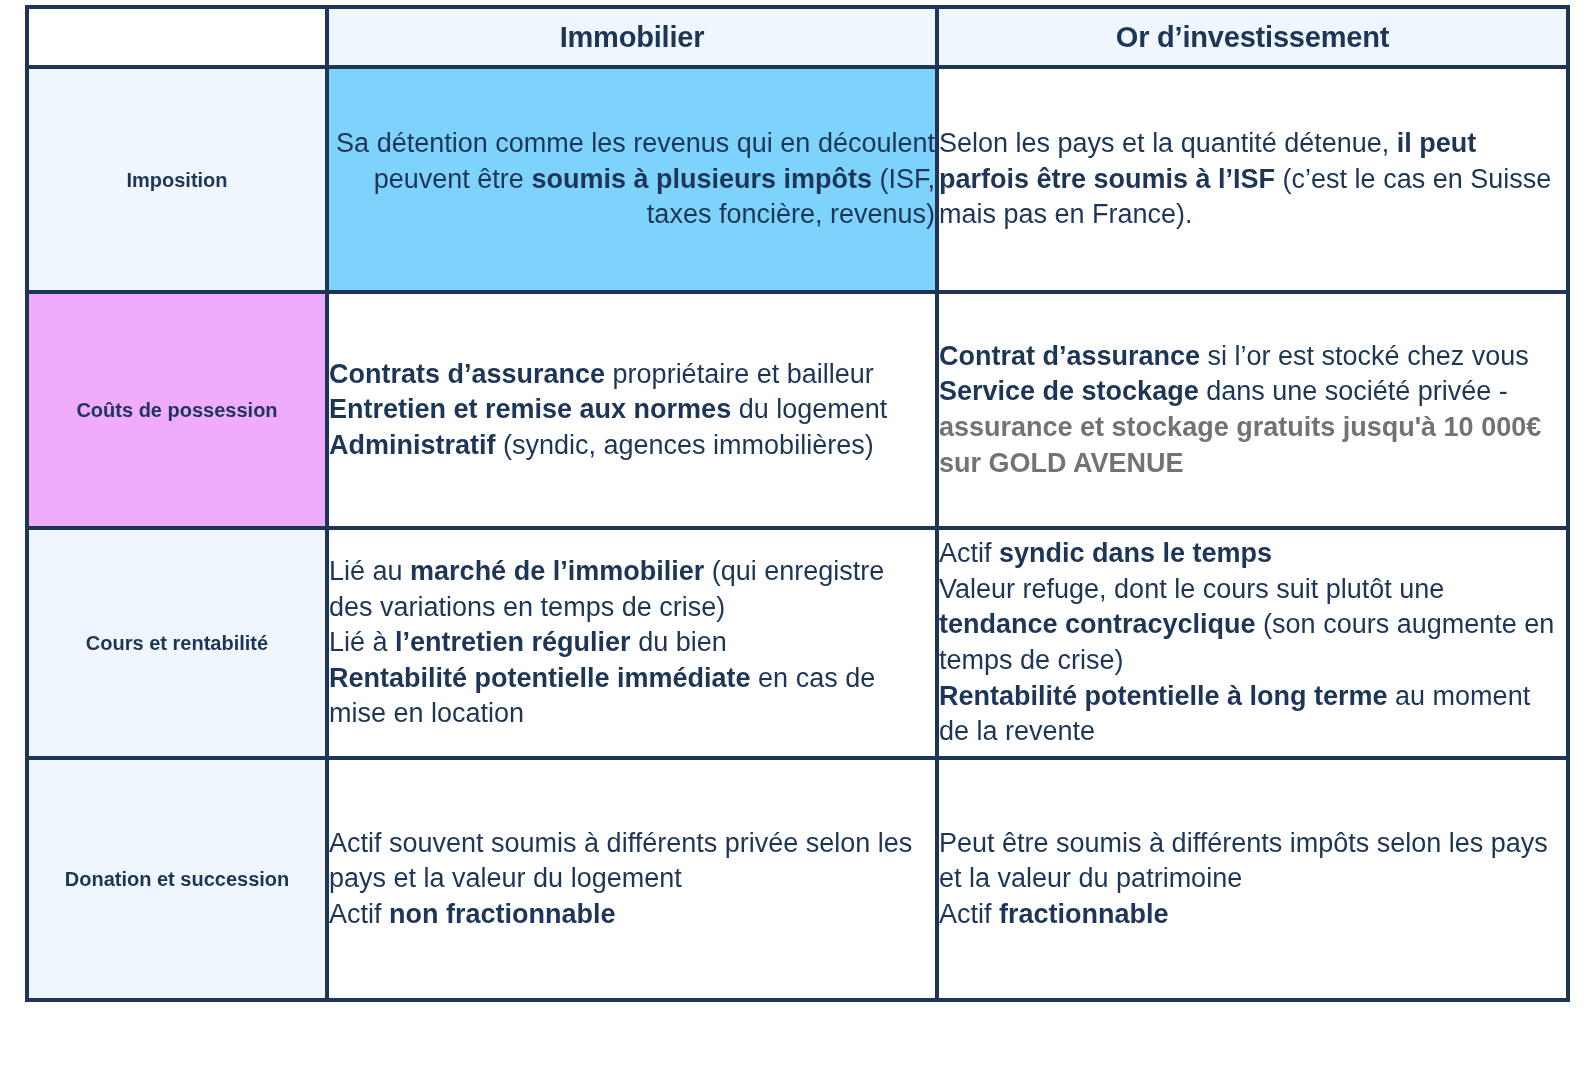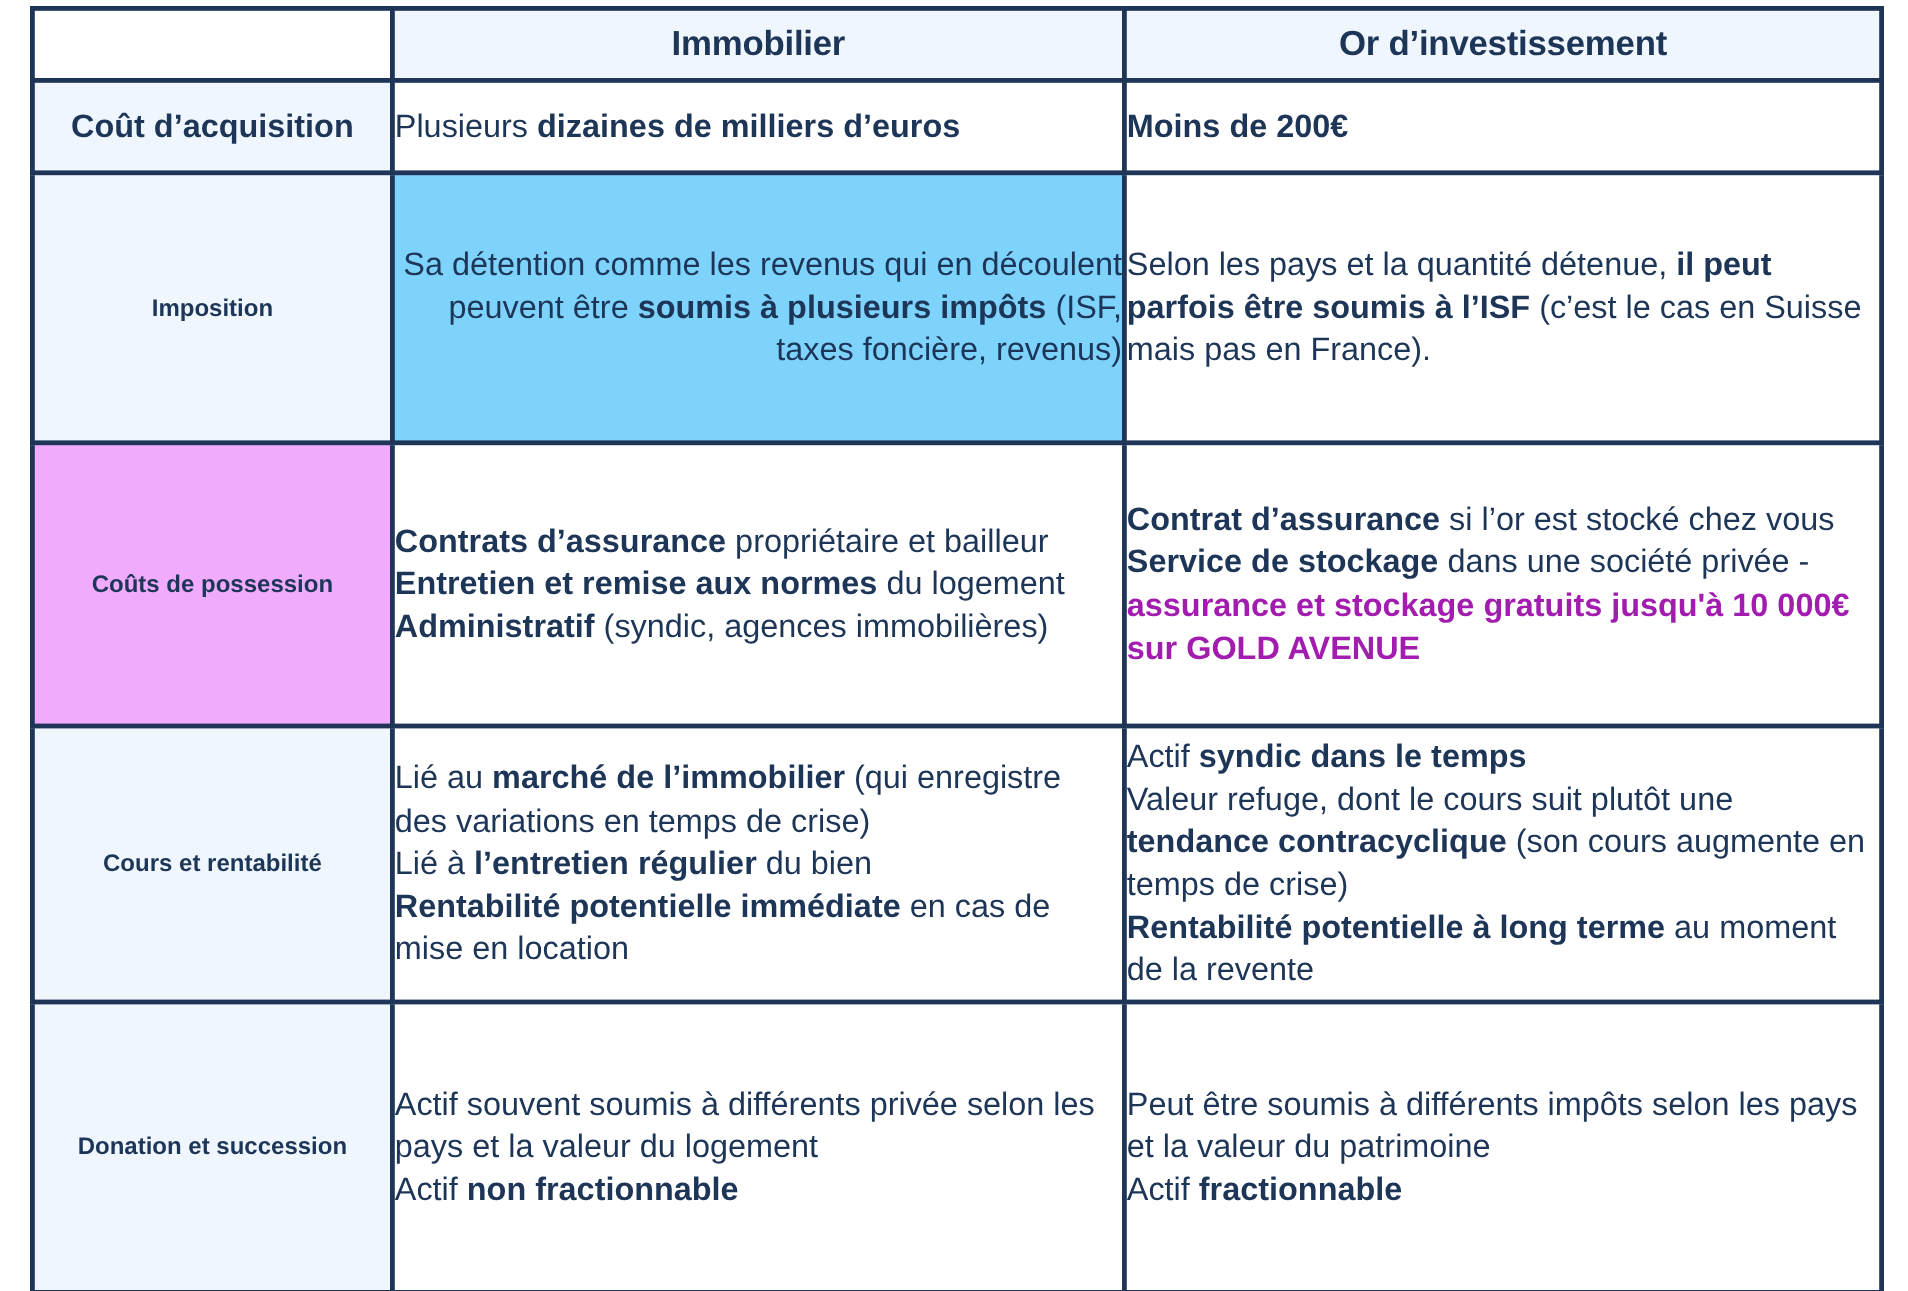--- a/index.html
+++ b/index.html
@@ -118,50 +118,41 @@
 
     <thead>
       <tr>
         <td class="corner-empty"></td>
         <th class="col-head" style="border-color: rgb(30, 53, 87); background: rgb(239, 246, 253);">Immobilier</th>
         <th class="col-head" style="border-color: rgb(30, 53, 87); background: rgb(239, 246, 253);">Or d’investissement</th>
       </tr>
     </thead>
 
     <tbody>
-      <tr class="r-cout">
-        <td class="row-label tight" style="border-color: rgb(30, 53, 87); background: rgb(239, 246, 253);">Coût d’acquisition</td>
-        <td class="cell single-line" style="border-color: rgb(30, 53, 87); background: rgb(255, 255, 255);">
-            <p><span>Plusieurs </span><span class="b">dizaines de milliers d’euros</span></p>
-          </td>
-        <td class="cell single-line" style="border-color: rgb(30, 53, 87); background: rgb(255, 255, 255);">
-            <p><span class="b">Moins de 200€</span></p>
-          </td>
-      </tr>
 
       <tr class="r-imposition">
         <td class="row-label" style="border-color: rgb(30, 53, 87); background: rgb(239, 246, 253);">Imposition</td>
         <td class="cell" style="border-color: rgb(30, 53, 87); background: #7dd3fc; text-align: right;">
             <p><span>Sa détention comme les revenus qui en découlent peuvent être </span><span class="b">soumis à plusieurs impôts</span><span> (ISF, taxes foncière, revenus)</span></p>
           </td>
         <td class="cell" style="border-color: rgb(30, 53, 87); background: rgb(255, 255, 255);">
             <p><span>Selon les pays et la quantité détenue, </span><span class="b">il peut parfois être soumis à l’ISF</span><span> (c’est le cas en Suisse mais pas en France).</span></p>
           </td>
       </tr>
 
       <tr class="r-couts">
         <td class="row-label" style="border-color: rgb(30, 53, 87); background: #f0abfc;">Coûts de possession</td>
         <td class="cell" style="border-color: rgb(30, 53, 87); background: rgb(255, 255, 255);">
             <p><span class="b">Contrats d’assurance</span><span> propriétaire et bailleur</span></p>
             <p><span class="b">Entretien et remise aux normes</span><span> du logement</span></p>
             <p><span class="b">Administratif</span><span> (syndic, agences immobilières)</span></p>
           </td>
         <td class="cell" style="border-color: rgb(30, 53, 87); background: rgb(255, 255, 255);">
             <p><span class="b">Contrat d’assurance</span><span> si l’or est stocké chez vous</span></p>
-            <p><span class="b">Service de stockage</span><span> dans une société privée - </span><span class="accent" style="color: #a21caf;">assurance et stockage gratuits jusqu'à 10 000€ sur GOLD AVENUE</span></p>
+            <p><span class="b">Service de stockage</span><span> dans une société privée - </span><span class="accent" style="color: #737373;">assurance et stockage gratuits jusqu'à 10 000€ sur GOLD AVENUE</span></p>
           </td>
       </tr>
 
       <tr class="r-cours">
         <td class="row-label" style="border-color: rgb(30, 53, 87); background: rgb(239, 246, 253);">Cours et rentabilité</td>
         <td class="cell" style="border-color: rgb(30, 53, 87); background: rgb(255, 255, 255);">
             <p><span>Lié au </span><span class="b">marché de l’immobilier</span><span> (qui enregistre des variations en temps de crise)</span></p>
             <p><span>Lié à </span><span class="b">l’entretien régulier</span><span> du bien</span></p>
             <p><span class="b">Rentabilité potentielle immédiate</span><span> en cas de mise en location</span></p>
           </td>

